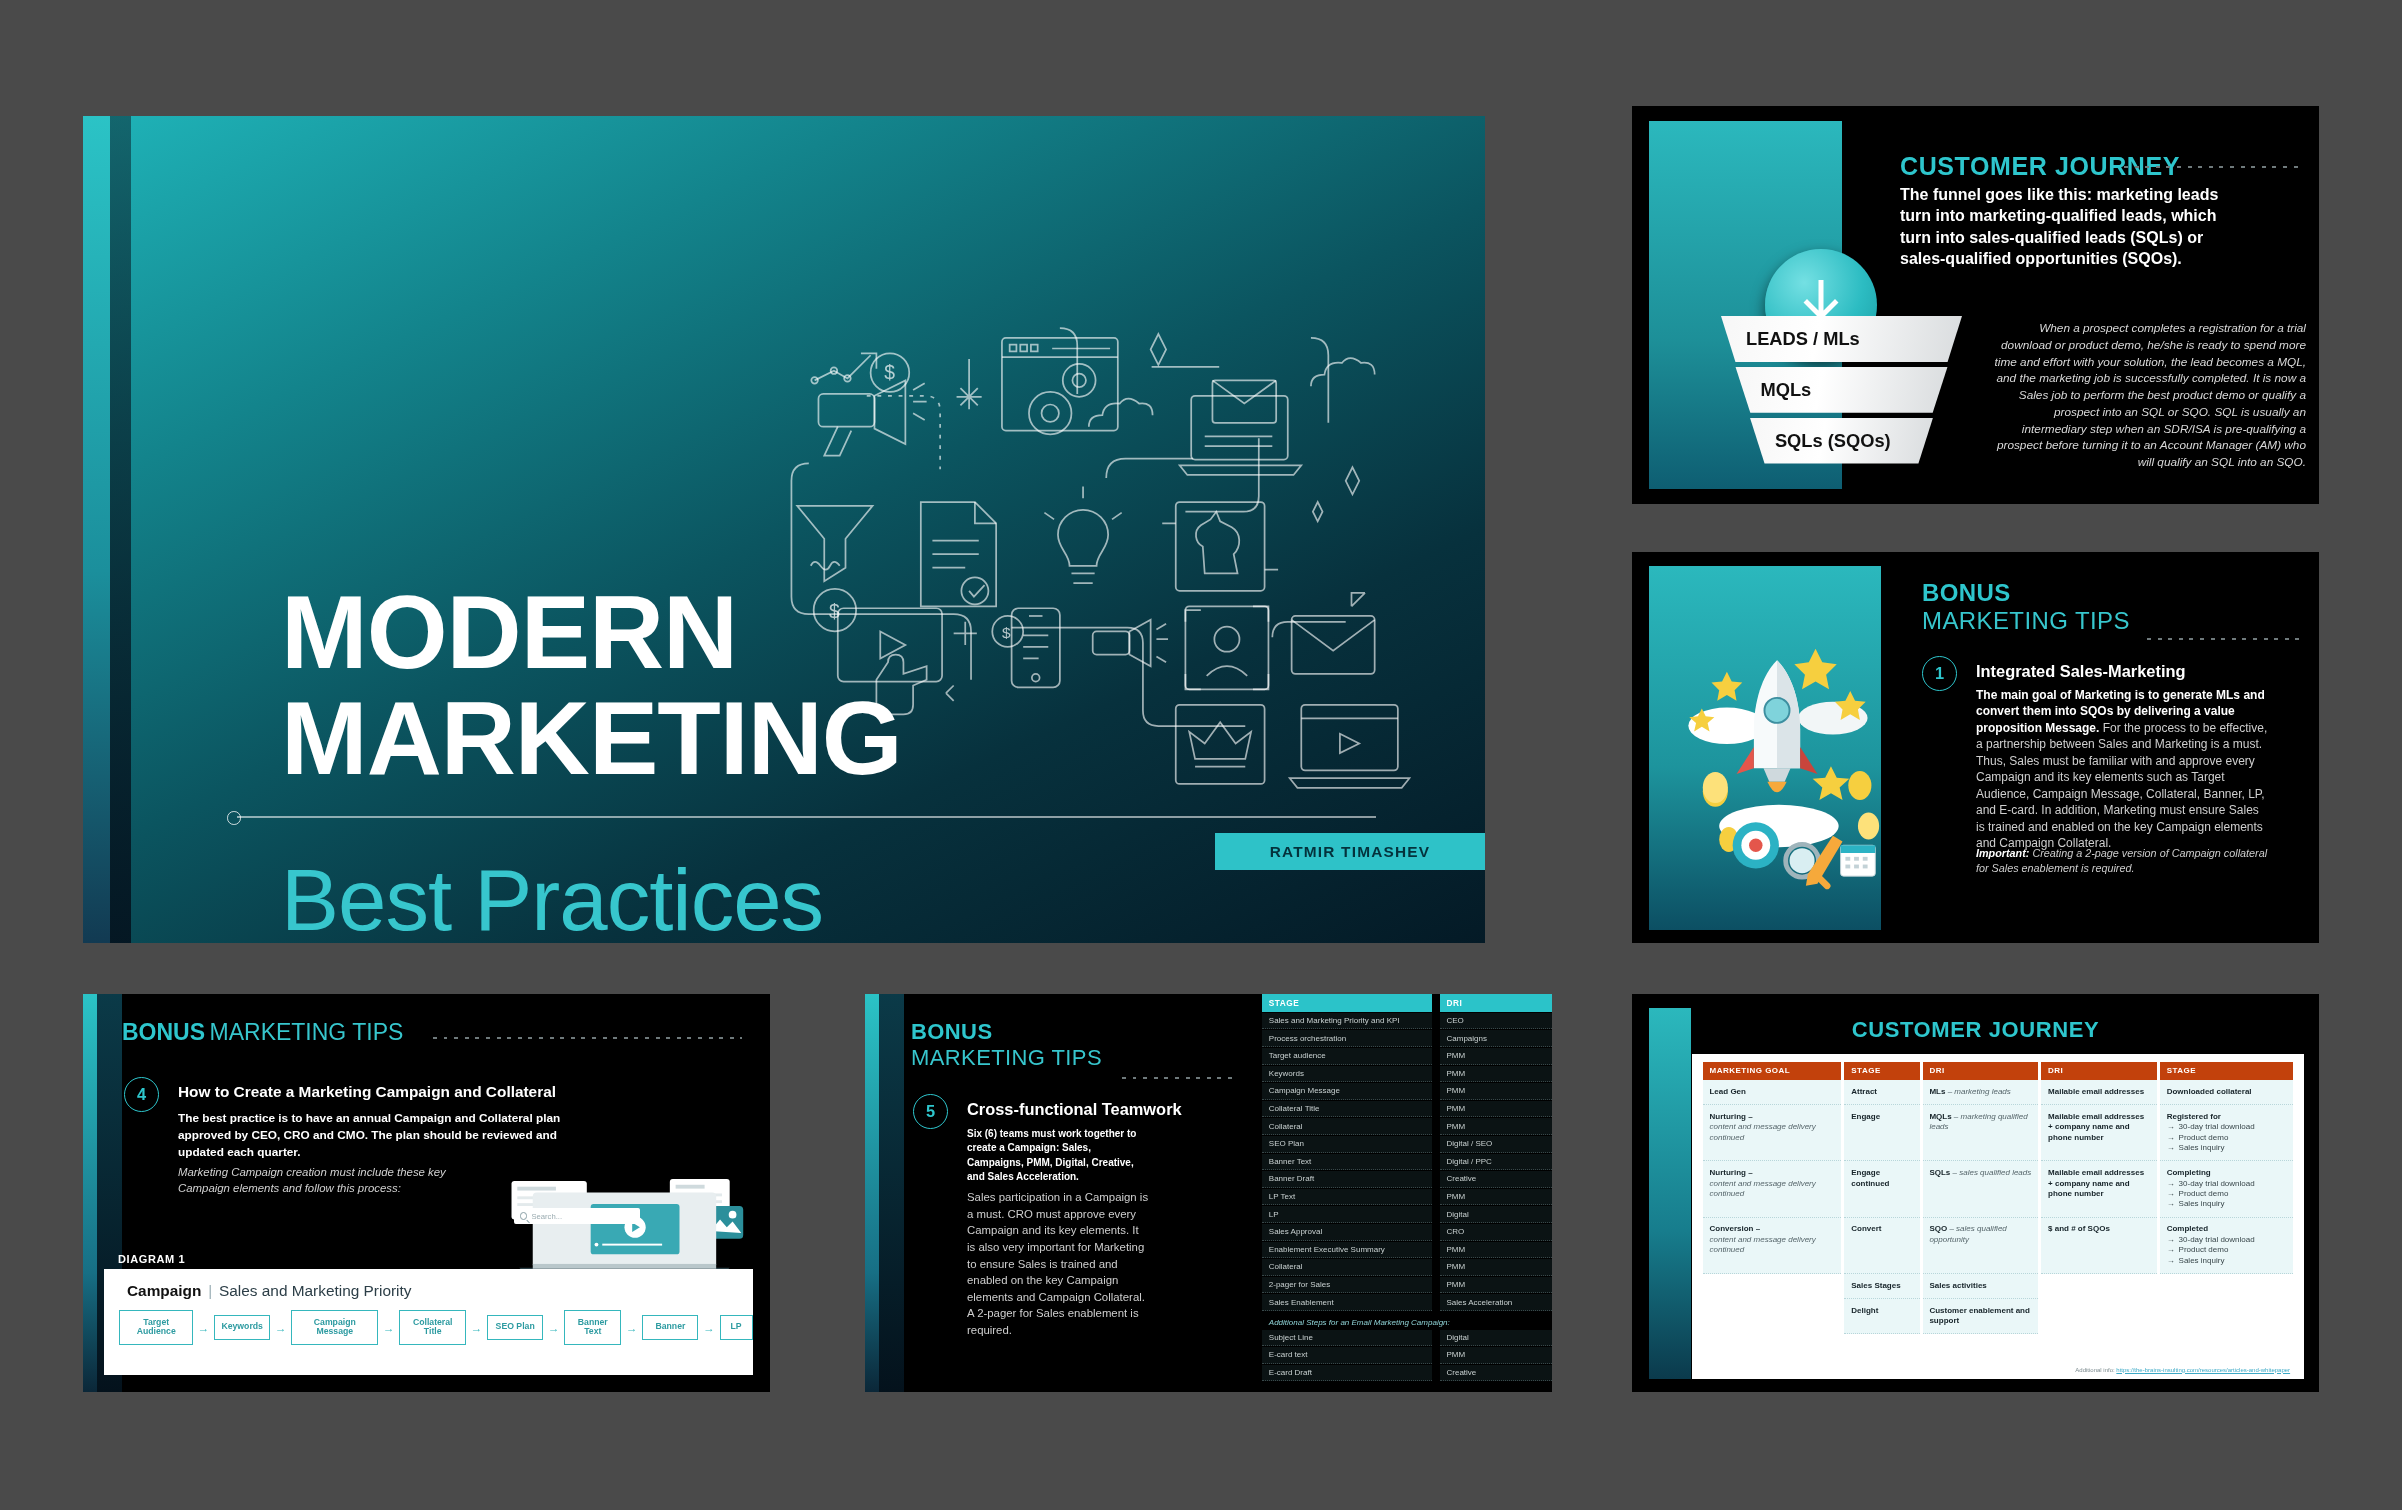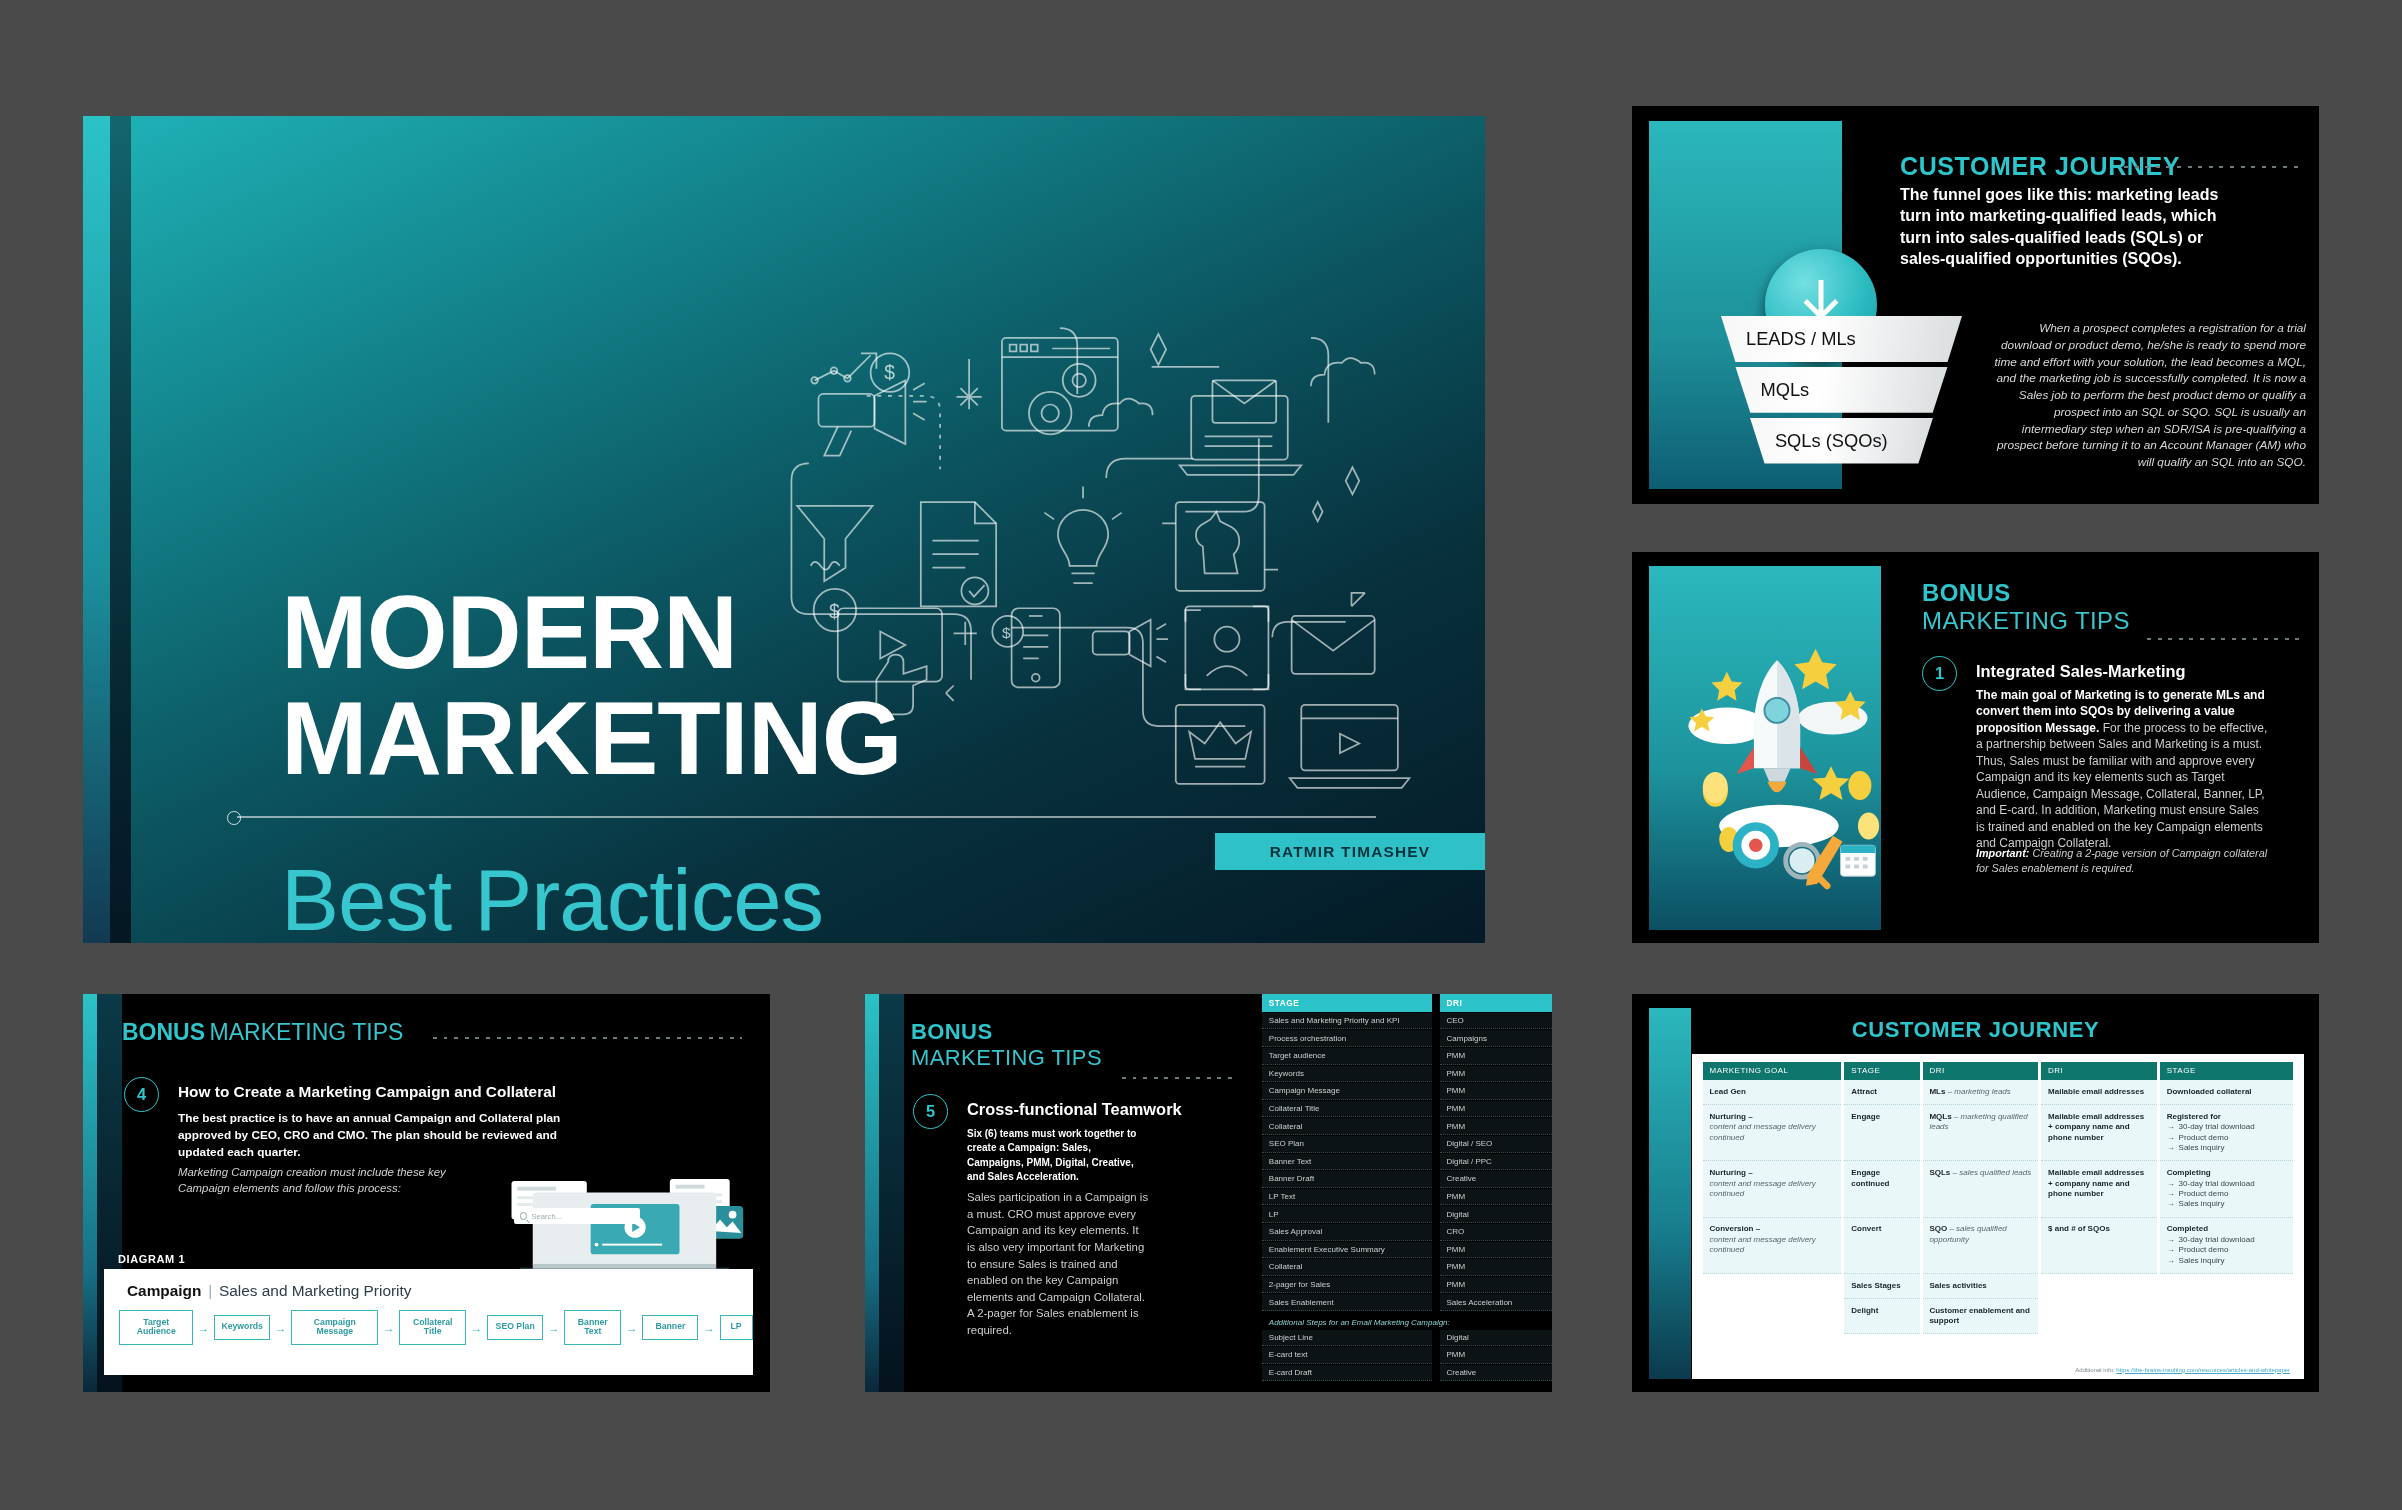--- a/index.html
+++ b/index.html
@@ -46,21 +46,21 @@
   .cj-title { position:absolute; left:268px; top:46px; color:#2ec6cd;
     font-size:25px; font-weight:700; letter-spacing:0.6px; }
   .dots-line { position:absolute; height:1.9px;
     background-image:repeating-linear-gradient(90deg,#6f7a7c 0 3.9px,transparent 3.9px 10.6px); }
   .cj-lead { position:absolute; left:268px; top:78px; width:338px; color:#fff;
     font-size:16px; font-weight:700; line-height:1.33; }
   .cj-italic { position:absolute; left:355px; top:214px; width:319px; color:#d8d8d8;
     font-size:11.8px; font-style:italic; line-height:1.42; text-align:right; }
   .funnel { position:absolute; left:89px; top:210px; width:241px; }
   .fn { position:relative; height:46px; margin-bottom:4.8px; display:flex; align-items:center;
-    padding-left:25px; color:#111; font-size:18.3px; font-weight:400;
+    padding-left:25px; color:#111; font-size:18.3px; font-weight:700;
     background:linear-gradient(100deg,#f7f7f7,#fff 40%,#d9dcde 100%);
     box-shadow:0 3.9px 7.7px rgba(0,0,0,.45); }
   .fn.l1 { clip-path:polygon(0 0,100% 0,94% 100%,6% 100%); }
   .fn.l2 { width:88%; margin-left:6%; clip-path:polygon(0 0,100% 0,93% 100%,7% 100%); }
   .fn.l3 { width:76%; margin-left:12%; clip-path:polygon(0 0,100% 0,92% 100%,8% 100%); }
 
   
   #slide-rocket { left:1632px; top:552px; width:687px; height:391px; }
   #slide-rocket .panel { position:absolute; left:17.4px; top:13.5px; width:232px; bottom:13.5px;
     background:linear-gradient(180deg,#2bb8bd,#1d949d 55%,#0c4f63); }
@@ -114,21 +114,21 @@
 
   
   #slide-cj2 { left:1632px; top:994px; width:687px; height:398px; }
   #slide-cj2 .panel { position:absolute; left:17.4px; top:13.5px; width:42px; bottom:13.5px;
     background:linear-gradient(180deg,#2bb8bd,#177d8d 60%,#0b3a4c); }
   .cj2-title { position:absolute; left:0; right:0; top:23px; text-align:center;
     color:#2ec6cd; font-size:22px; font-weight:700; letter-spacing:0.6px; }
   .cj2-card { position:absolute; left:60px; right:15.4px; top:60px; bottom:13.5px; background:#fff;
     padding:7.7px 7.7px 3.9px 7.7px; }
   .cjt { width:100%; border-collapse:separate; border-spacing:3.9px 0; }
-  .cjt th { background:#0f766e; color:#fff; font-size:8px; font-weight:400; letter-spacing:0.5px;
+  .cjt th { background:#c2410c; color:#fff; font-size:8px; font-weight:700; letter-spacing:0.5px;
     text-align:left; padding:4.8px 6.8px; }
   .cjt td { background:#eaf7f8; color:#39474b; font-size:8px; vertical-align:top;
     padding:6.8px 6.8px; border-bottom:1px dotted #b8d6da; line-height:1.3; }
   .cjt td b { color:#17242a; }
   .cjt td i { color:#56666b; }
   .cjt td.blank { background:#fff; border:none; }
   .arrw { color:#39474b; font-weight:700; padding-right:3.9px; }
   .cj2-src { position:absolute; right:13.5px; bottom:5.8px; color:#7b8a8e; font-size:6px; }
   .cj2-src a { color:#3ba9c6; text-decoration:underline; }
 </style>

